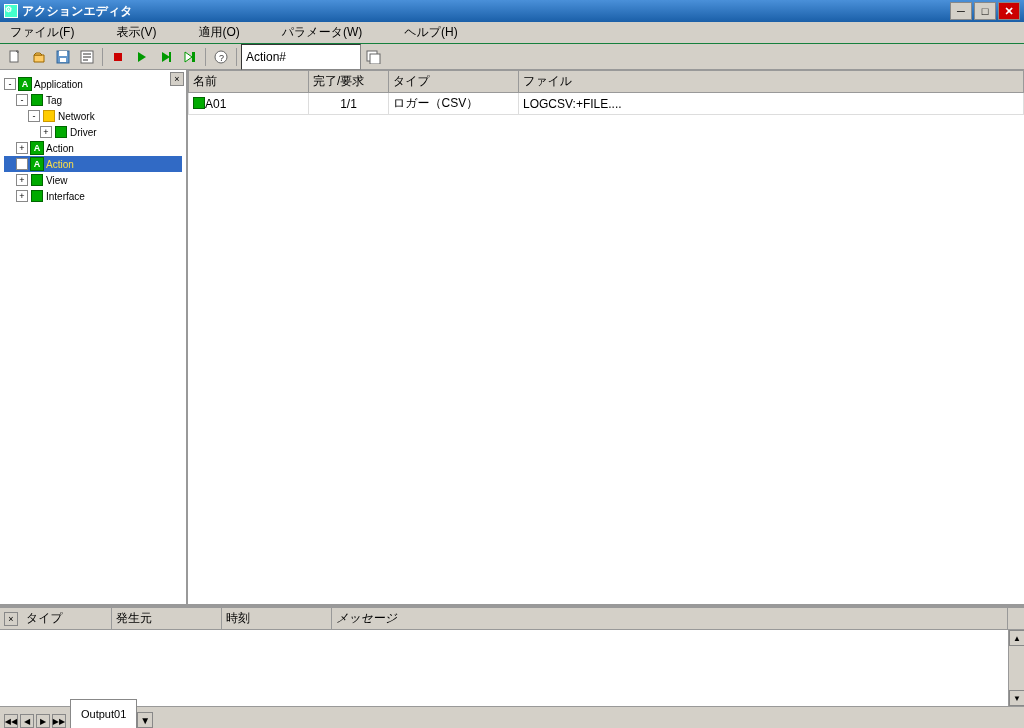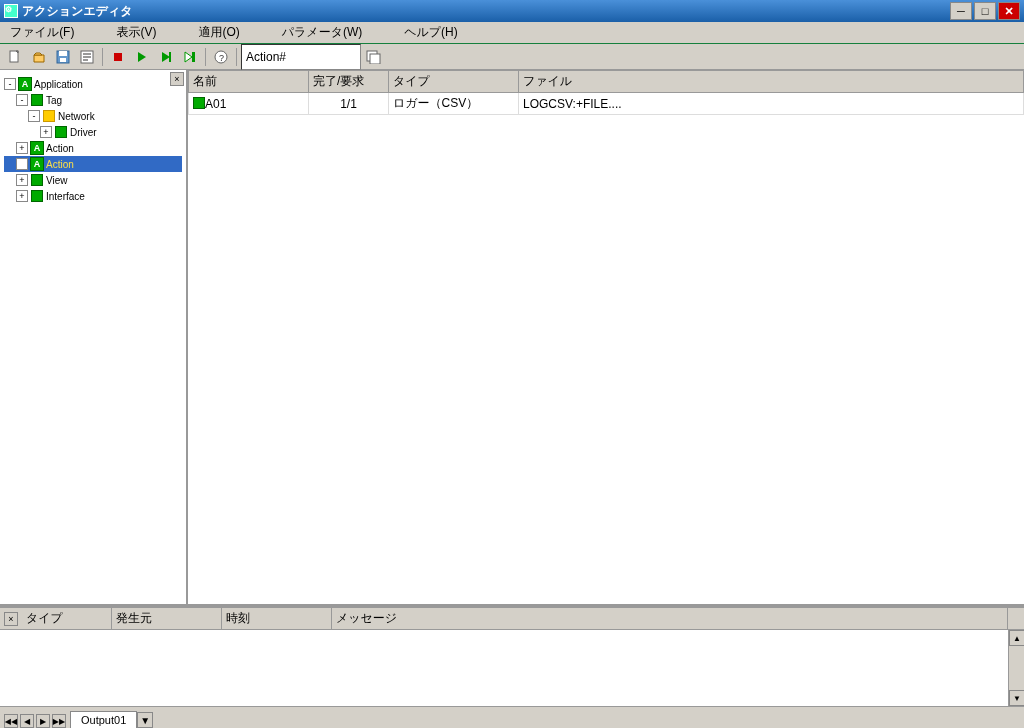--- a/index.html
+++ b/index.html
@@ -149,21 +149,21 @@
     .tab-bar {
       height: 22px;
       background: #d4d0c8;
       display: flex;
       align-items: flex-end;
       border-top: 1px solid #999;
     }
     .tab-nav { display: flex; align-items: center; gap: 2px; padding: 0 4px; }
     .tab-nav-btn { width: 14px; height: 14px; background: #d4d0c8; border: 1px solid #888; display: flex; align-items: center; justify-content: center; font-size: 8px; cursor: pointer; }
     .tab-item {
-      padding: 2px 10px;
+      padding: 8px 10px;
       background: #d4d0c8;
       border: 1px solid #888;
       border-bottom: none;
       cursor: pointer;
       font-size: 11px;
     }
     .tab-item.active { background: white; }
     .tab-add { width: 16px; height: 16px; background: #d4d0c8; border: 1px solid #888; display: flex; align-items: center; justify-content: center; font-size: 10px; cursor: pointer; }
   </style>
 </head>
@@ -364,21 +364,21 @@
   </div>
 
 </div>
 
 <div class="log-panel">
   <div class="log-header">
     <div class="log-close-btn">×</div>
     <div class="log-col-header" style="min-width:90px; max-width:90px;">タイプ</div>
     <div class="log-col-header" style="min-width:110px; max-width:110px;">発生元</div>
     <div class="log-col-header" style="min-width:110px; max-width:110px;">時刻</div>
-    <div class="log-col-header" style="flex:1;">メッセージ</div>
+    <div class="log-col-header" style="flex:1;font-style:italic;">メッセージ</div>
     <div class="log-col-scrollbar"></div>
   </div>
   <div class="log-body">
     <div class="log-scrollbar-v">
       <div class="log-scroll-btn">▲</div>
       <div style="flex:1;"></div>
       <div class="log-scroll-btn" style="position:absolute;bottom:0;width:16px;">▼</div>
     </div>
   </div>
 </div>

